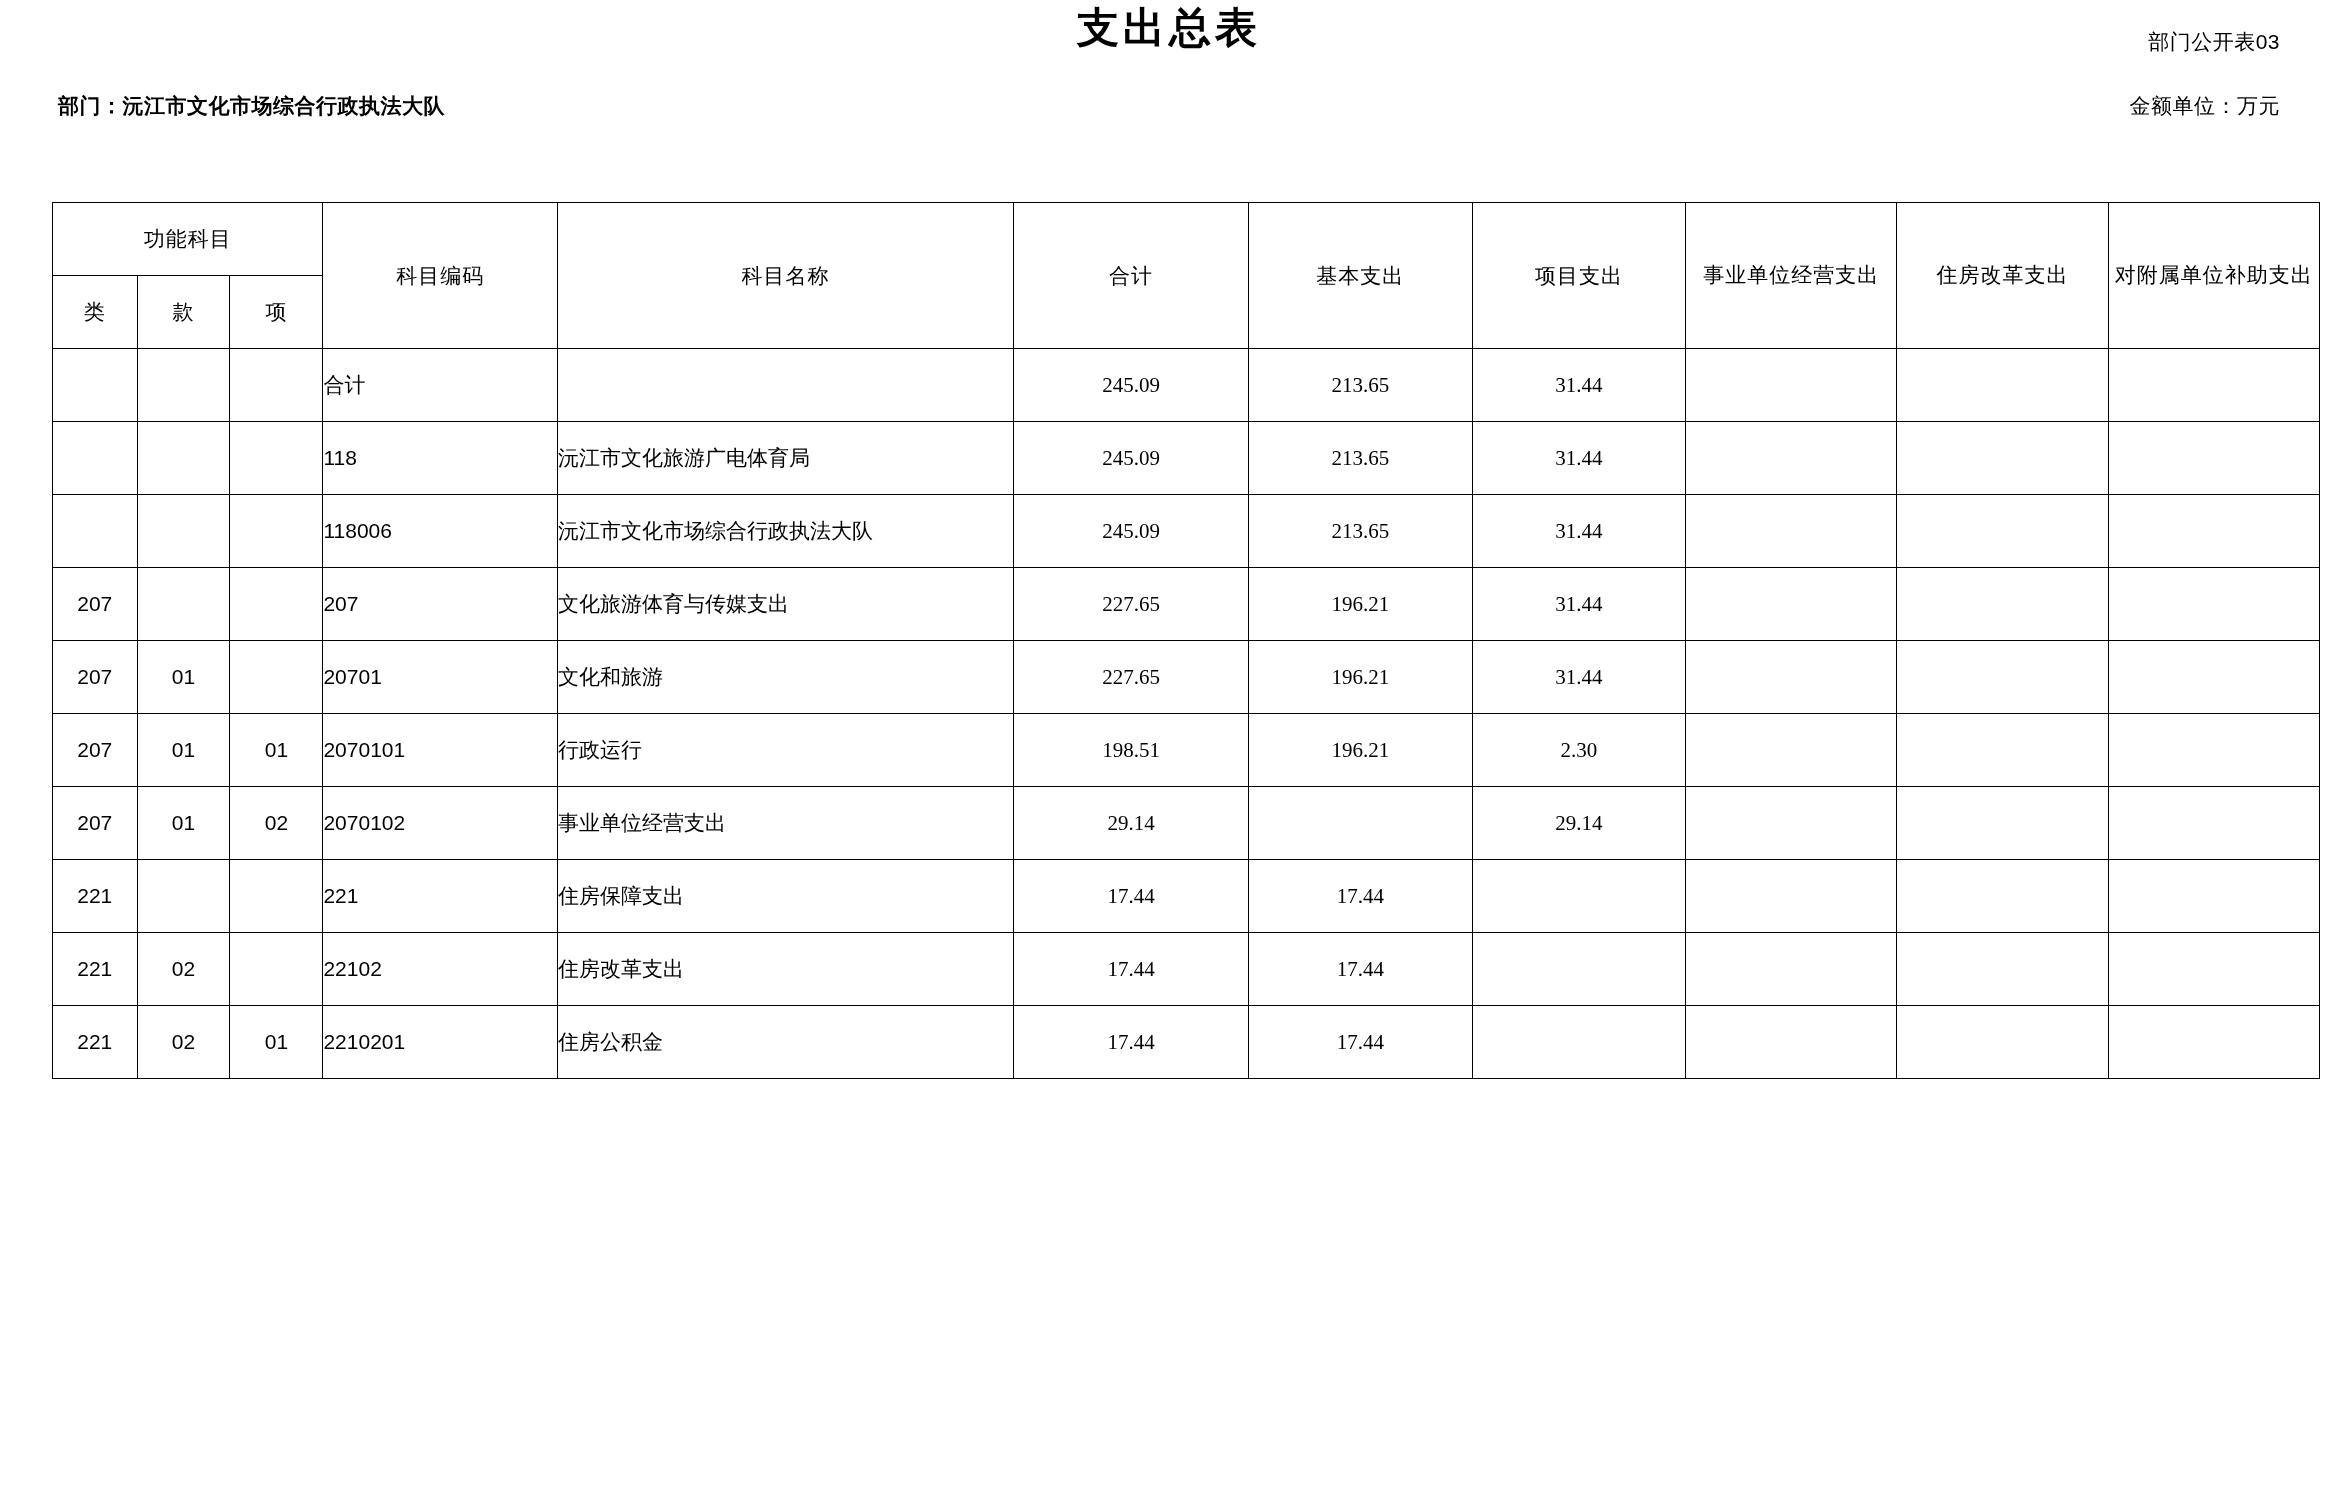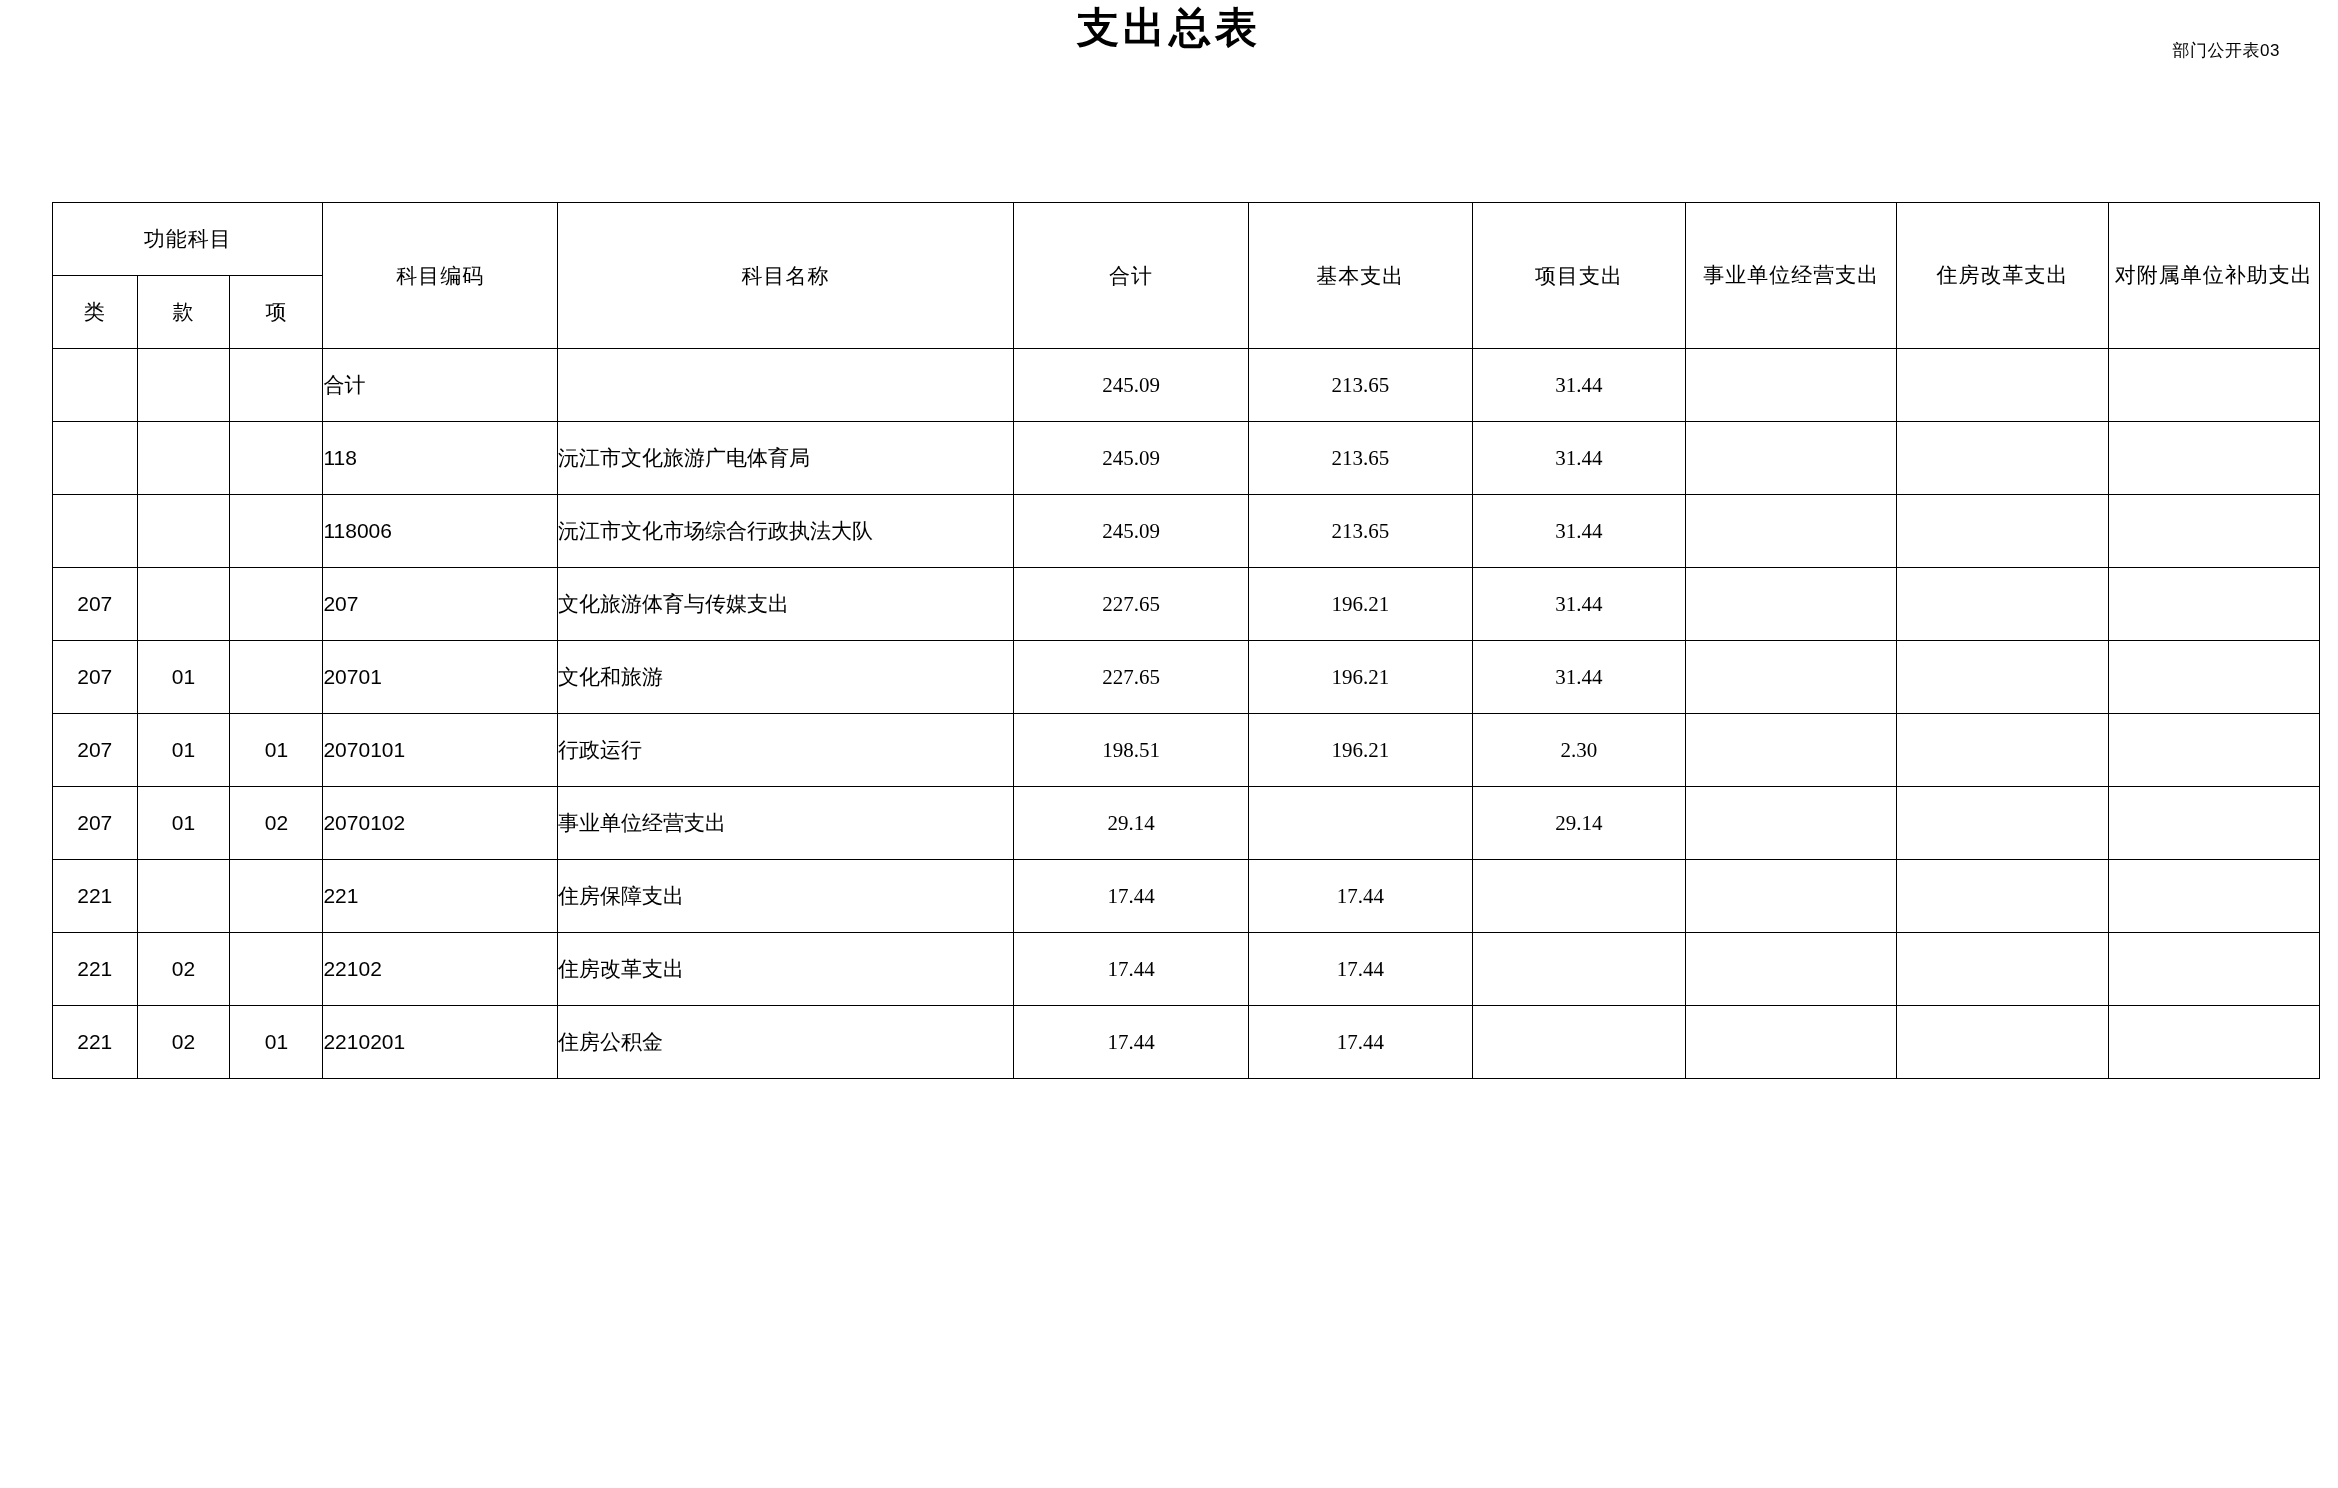--- a/index.html
+++ b/index.html
@@ -17,23 +17,23 @@
   }
   .page {
     position: relative;
     width: 2338px;
     height: 1488px;
     box-sizing: border-box;
     padding: 0;
   }
   .corner-note {
     position: absolute;
-    top: 39px;
+    top: 28px;
     right: 58px;
-    font-size: 17px;
+    font-size: 21px;
     font-family: "Liberation Sans", sans-serif;
     letter-spacing: 0.5px;
   }
   .doc-title {
     text-align: center;
     font-size: 42px;
     font-weight: bold;
     letter-spacing: 4px;
     margin: 0;
     font-family: "Liberation Sans", sans-serif;
@@ -118,20 +118,24 @@
 </style>
 </head>
 <body>
 
 <div class="page">
 
   <div class="corner-note">部门公开表03</div>
 
   <h1 class="doc-title">支出总表</h1>
 
+  <div class="meta-row">
+    <div class="meta-left">部门：沅江市文化市场综合行政执法大队</div>
+    <div class="meta-right">金额单位：万元</div>
+  </div>
 
   <table class="main">
     <colgroup>
       <col style="width:80px">
       <col style="width:88px">
       <col style="width:88px">
       <col style="width:222px">
       <col style="width:432px">
       <col style="width:222px">
       <col style="width:212px">

